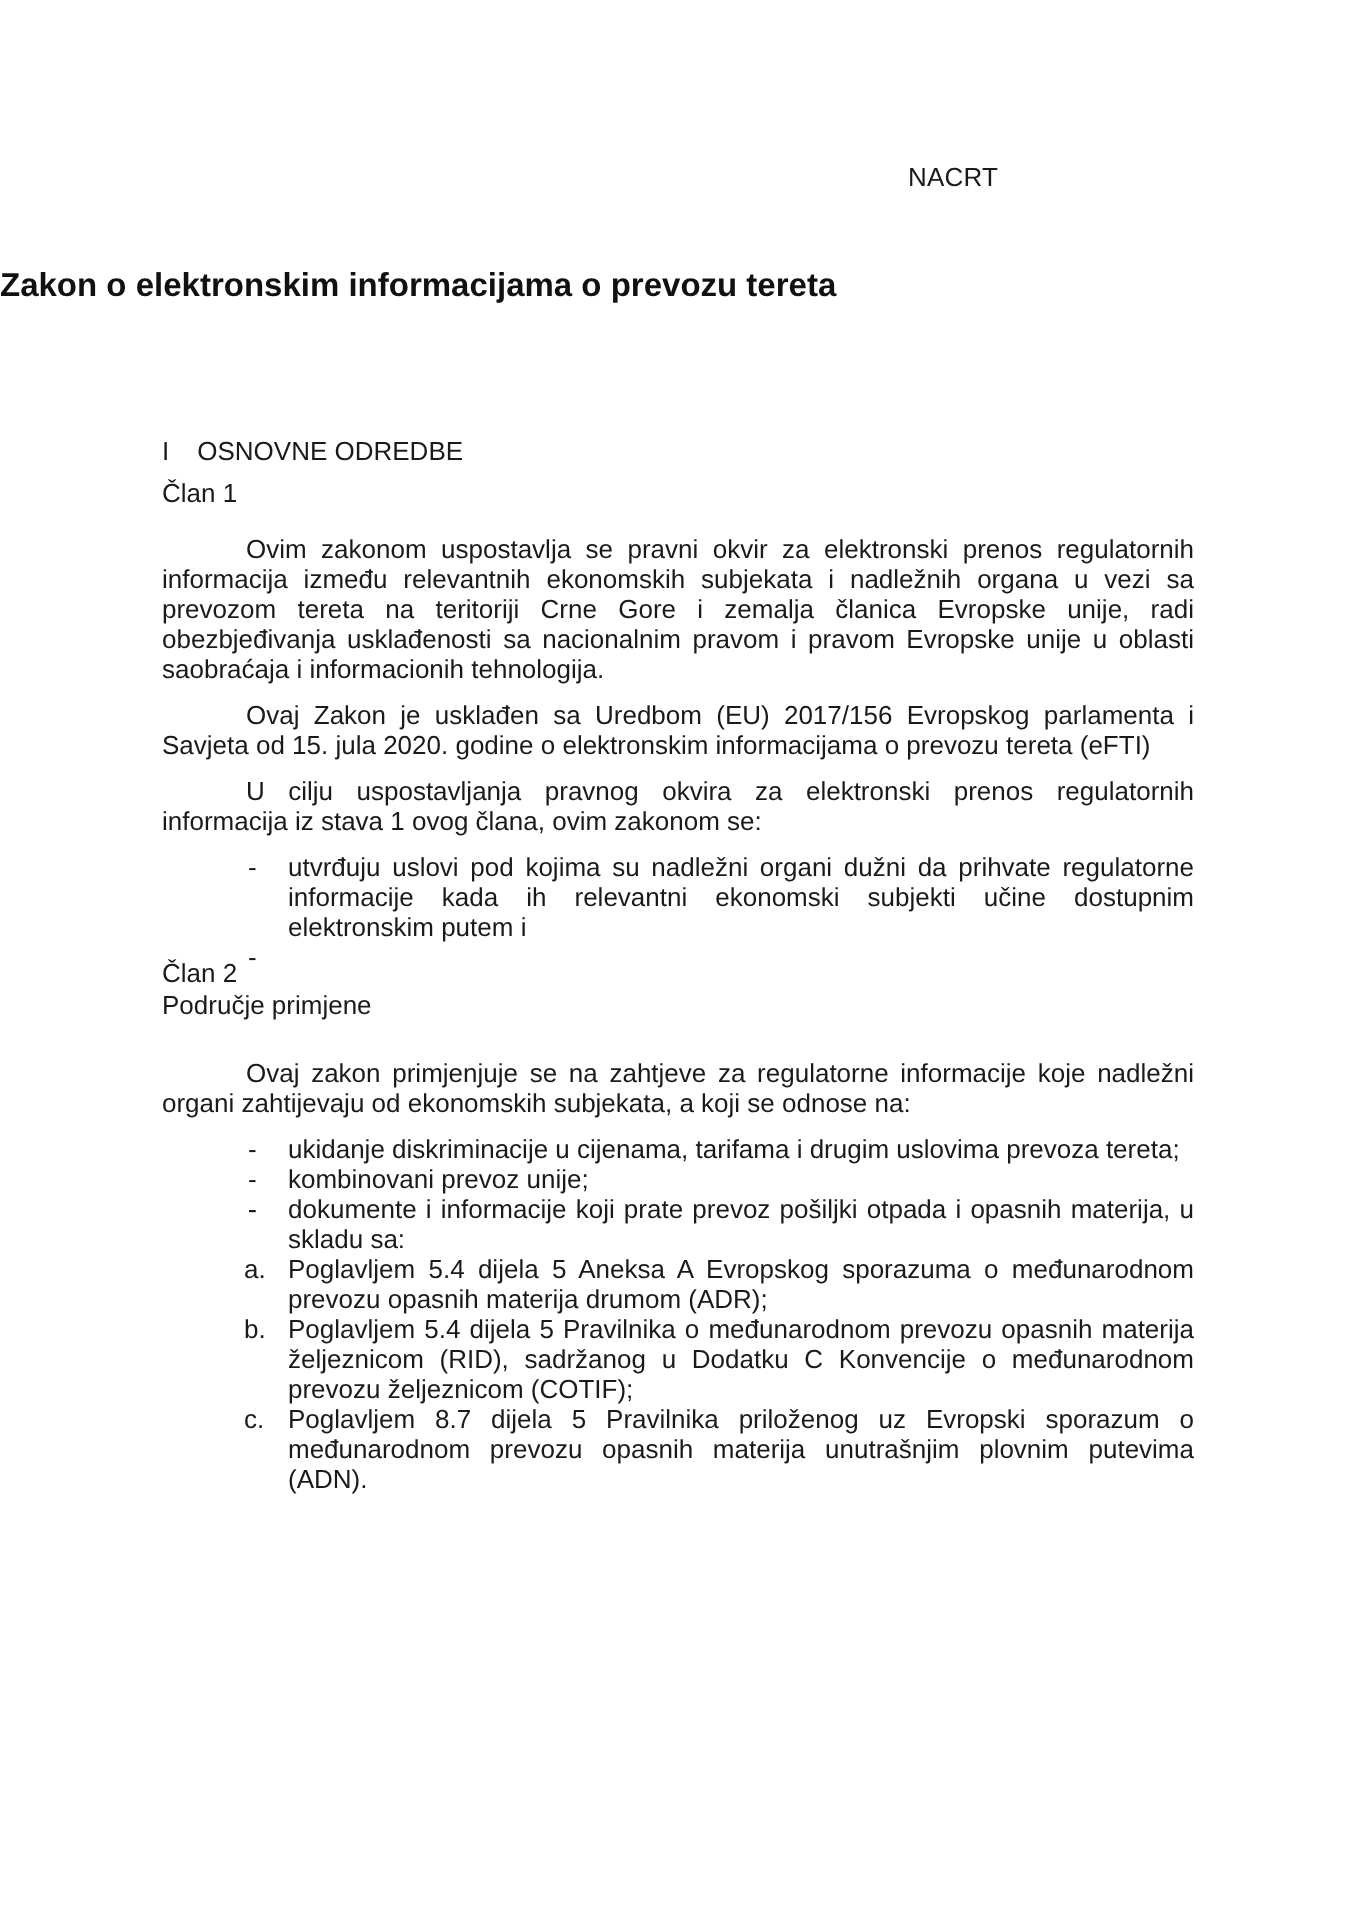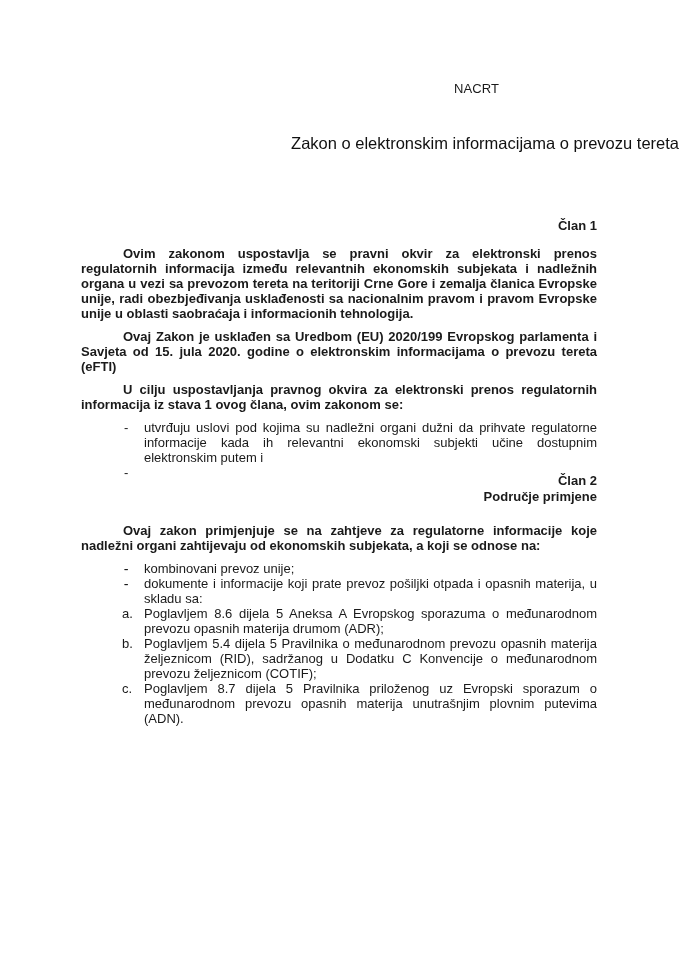--- a/index.html
+++ b/index.html
@@ -28,51 +28,50 @@
       top: 81px;
       right: 82px;
       font-size: 13px;
       letter-spacing: 0.1px;
     }
     .doc-title {
       position: absolute;
       top: 133px;
       left: 0;
       width: 679px;
-      text-align: right;
-      font-weight: normal;
+      text-align: left;
+      font-weight: bold;
       font-size: 16.5px;
       line-height: 20px;
       color: #111;
     }
     .content {
       position: absolute;
       left: 81px;
       top: 218px;
       width: 516px;
     }
     .section-heading {
       margin: 0 0 6px 0;
       font-size: 13px;
     }
     .section-heading .roman {
       display: inline-block;
       width: 14px;
     }
     .article-head {
-      text-align: right;
-      font-weight: bold;
+      text-align: left;
+      font-weight: normal;
       margin: 0 0 12px 0;
     }
     .article-head div { line-height: 16px; }
     p.para {
       margin: 0 0 8px 0;
       text-align: justify;
       text-indent: 42px;
-      font-weight: bold;
     }
     ul.dash-list, ol.alpha-list {
       list-style: none;
       margin: 0;
       padding: 0;
     }
     ul.dash-list li, ol.alpha-list li {
       position: relative;
       padding-left: 63px;
       text-align: justify;
@@ -94,27 +93,31 @@
 <body>
 
 <div class="page">
 
   <div class="draft-label">NACRT</div>
 
   <div class="doc-title">Zakon o elektronskim informacijama o prevozu tereta</div>
 
   <div class="content">
 
+    <div class="section-heading">
+      <span class="roman">I</span>
+      <span>OSNOVNE ODREDBE</span>
+    </div>
 
     <div class="article-head">
       <div>Član 1</div>
     </div>
 
     <p class="para">Ovim zakonom uspostavlja se pravni okvir za elektronski prenos regulatornih informacija između relevantnih ekonomskih subjekata i nadležnih organa u vezi sa prevozom tereta na teritoriji Crne Gore i zemalja članica Evropske unije, radi obezbjeđivanja usklađenosti sa nacionalnim pravom i pravom Evropske unije u oblasti saobraćaja i informacionih tehnologija.</p>
-    <p class="para">Ovaj Zakon je usklađen sa Uredbom (EU) 2020/199 Evropskog parlamenta i Savjeta od 15. jula 2020. godine o elektronskim informacijama o prevozu tereta (eFTI)</p>
+    <p class="para">Ovaj Zakon je usklađen sa Uredbom (EU) 2017/156 Evropskog parlamenta i Savjeta od 15. jula 2020. godine o elektronskim informacijama o prevozu tereta (eFTI)</p>
     <p class="para">U cilju uspostavljanja pravnog okvira za elektronski prenos regulatornih informacija iz stava 1 ovog člana, ovim zakonom se:</p>
 
     <ul class="dash-list">
       <li>
         <span class="marker">-</span>
         <span>utvrđuju uslovi pod kojima su nadležni organi dužni da prihvate regulatorne informacije kada ih relevantni ekonomski subjekti učine dostupnim elektronskim putem i</span>
       </li>
       <li>
         <span class="marker">-</span>
       </li>
@@ -127,38 +130,39 @@
       <div>Područje primjene</div>
     </div>
 
     <div class="spacer-6"></div>
 
     <p class="para">Ovaj zakon primjenjuje se na zahtjeve za regulatorne informacije koje nadležni organi zahtijevaju od ekonomskih subjekata, a koji se odnose na:</p>
 
     <ul class="dash-list">
       <li>
         <span class="marker">-</span>
+        <span>ukidanje diskriminacije u cijenama, tarifama i drugim uslovima prevoza tereta;</span>
       </li>
       <li>
         <span class="marker">-</span>
         <span>kombinovani prevoz unije;</span>
       </li>
       <li>
         <span class="marker">-</span>
       </li>
       <li>
         <span class="marker">-</span>
         <span>dokumente i informacije koji prate prevoz pošiljki otpada i opasnih materija, u skladu sa:</span>
       </li>
     </ul>
 
     <ol class="alpha-list">
       <li>
         <span class="marker">a.</span>
-        <span>Poglavljem 8.6 dijela 5 Aneksa A Evropskog sporazuma o međunarodnom prevozu opasnih materija drumom (ADR);</span>
+        <span>Poglavljem 5.4 dijela 5 Aneksa A Evropskog sporazuma o međunarodnom prevozu opasnih materija drumom (ADR);</span>
       </li>
       <li>
         <span class="marker">b.</span>
         <span>Poglavljem 5.4 dijela 5 Pravilnika o međunarodnom prevozu opasnih materija željeznicom (RID), sadržanog u Dodatku C Konvencije o međunarodnom prevozu željeznicom (COTIF);</span>
       </li>
       <li>
         <span class="marker">c.</span>
         <span>Poglavljem 8.7 dijela 5 Pravilnika priloženog uz Evropski sporazum o međunarodnom prevozu opasnih materija unutrašnjim plovnim putevima (ADN).</span>
       </li>
     </ol>

